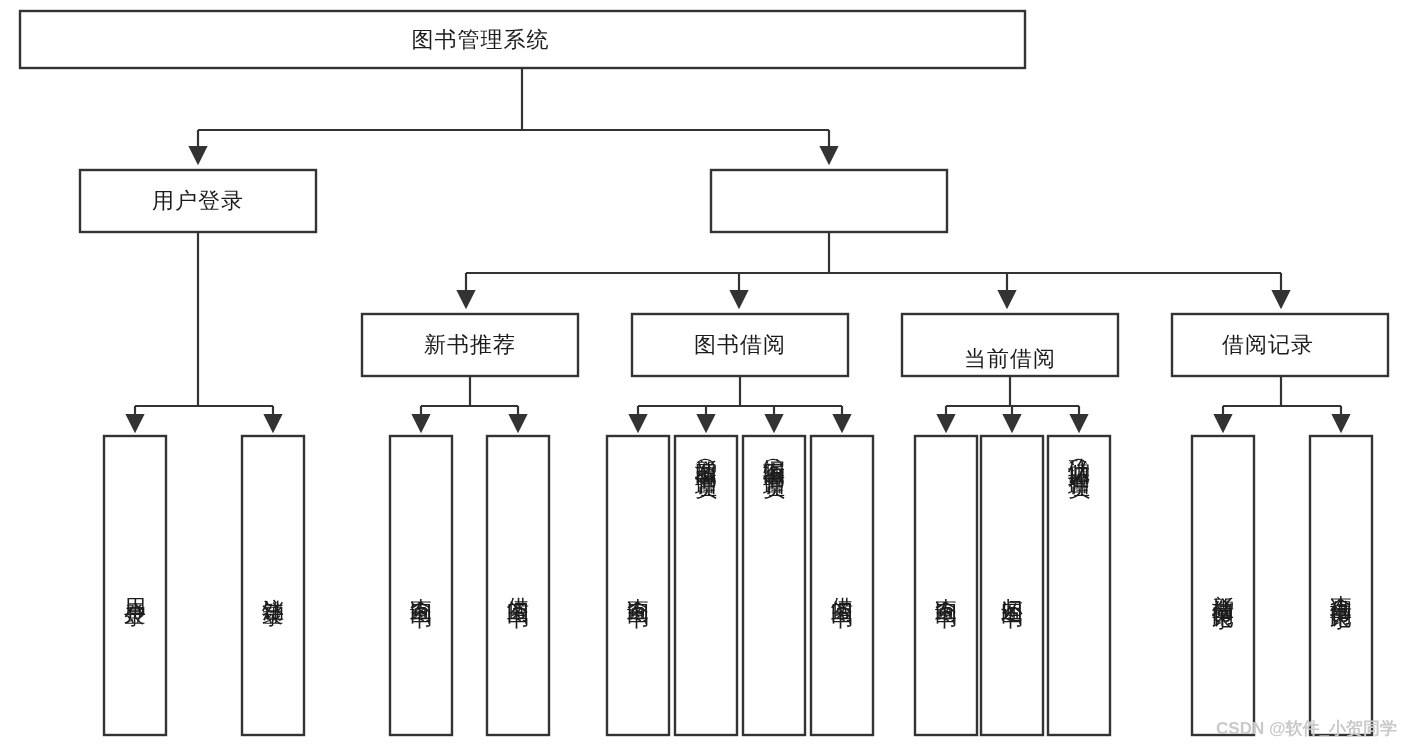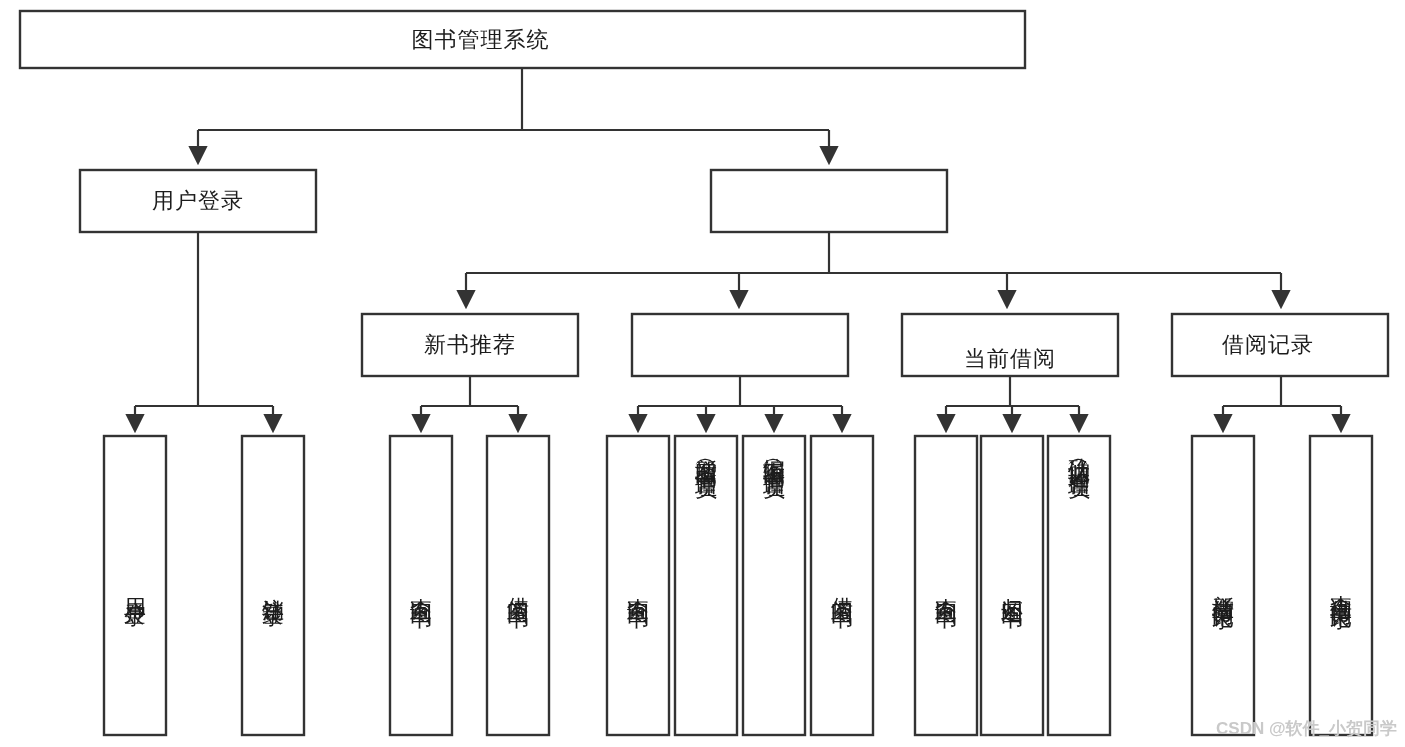--- a/index.html
+++ b/index.html
@@ -169,20 +169,21 @@
     <rect class="node-box" x="1048" y="436" width="62" height="299"></rect>
     <rect class="node-box" x="1192" y="436" width="62" height="299"></rect>
     <rect class="node-box" x="1310" y="436" width="62" height="299"></rect>
   </svg>
 
   <div class="box-text" style="left:20px; top:11px; width:921px; height:57px;">图书管理系统</div>
 
   <div class="box-text" style="left:80px; top:170px; width:236px; height:62px;">用户登录</div>
 
   <div class="box-text" style="left:362px; top:314px; width:216px; height:62px;">新书推荐</div>
+  <div class="box-text" style="left:632px; top:314px; width:216px; height:62px;">图书借阅</div>
   <div class="box-text" style="left:902px; top:328px; width:216px; height:62px;">当前借阅</div>
   <div class="box-text" style="left:1172px; top:314px; width:192px; height:62px;">借阅记录</div>
 
   <div class="leaf-text-wrap centered" style="left:104px; top:436px; width:62px; height:299px;">
     <span class="leaf-text">用户登录</span>
   </div>
   <div class="leaf-text-wrap centered" style="left:242px; top:436px; width:62px; height:299px;">
     <span class="leaf-text">注销登录</span>
   </div>
   <div class="leaf-text-wrap centered" style="left:390px; top:436px; width:62px; height:299px;">

